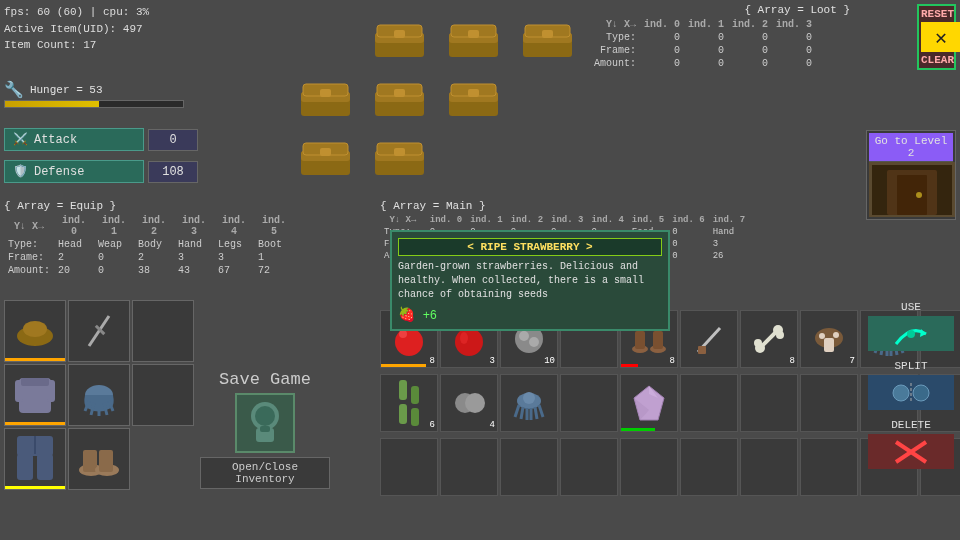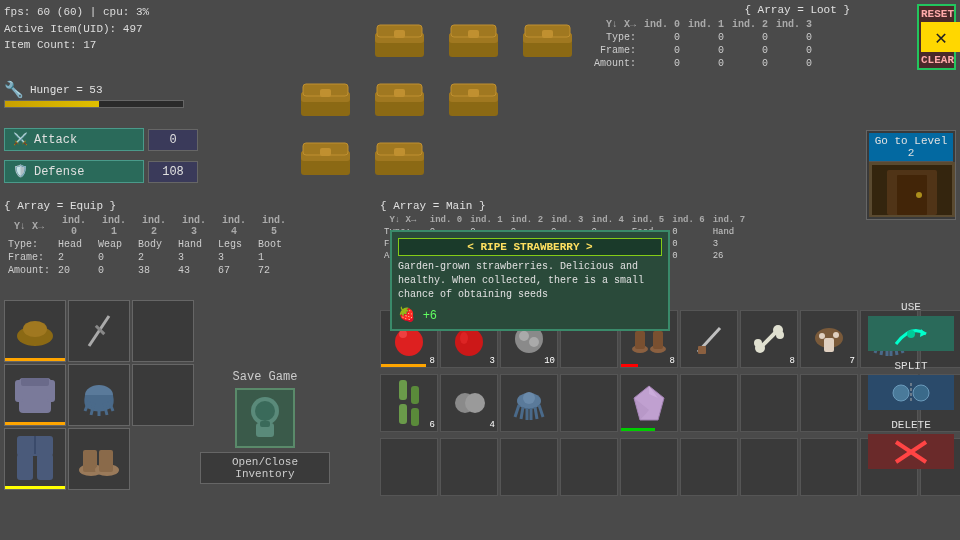--- a/index.html
+++ b/index.html
@@ -138,21 +138,21 @@
     
     .save-section {
       position: absolute;
       top: 370px;
       left: 200px;
       width: 130px;
       text-align: center;
     }
     .save-game-label {
       color: #ccc;
-      font-size: 12px;
+      font-size: 17px;
       margin-bottom: 4px;
     }
     .save-icon-box {
       width: 60px;
       height: 60px;
       background: #3a5a4a;
       border: 2px solid #5a8a6a;
       margin: 0 auto 4px;
       display: flex;
       align-items: center;
@@ -211,21 +211,21 @@
       border: 1px solid #666;
       color: #e0e0e0;
       font-family: 'Courier New', monospace;
       font-size: 11px;
       cursor: pointer;
       padding: 2px;
     }
     .level-btn-label {
       text-align: center;
       padding: 2px;
-      background: #0369a1;
+      background: #8b5cf6;
       border-bottom: 1px solid #555;
     }
     .level-btn-img {
       width: 86px;
       height: 55px;
       background: #5a4a30;
       display: flex;
       align-items: center;
       justify-content: center;
     }

